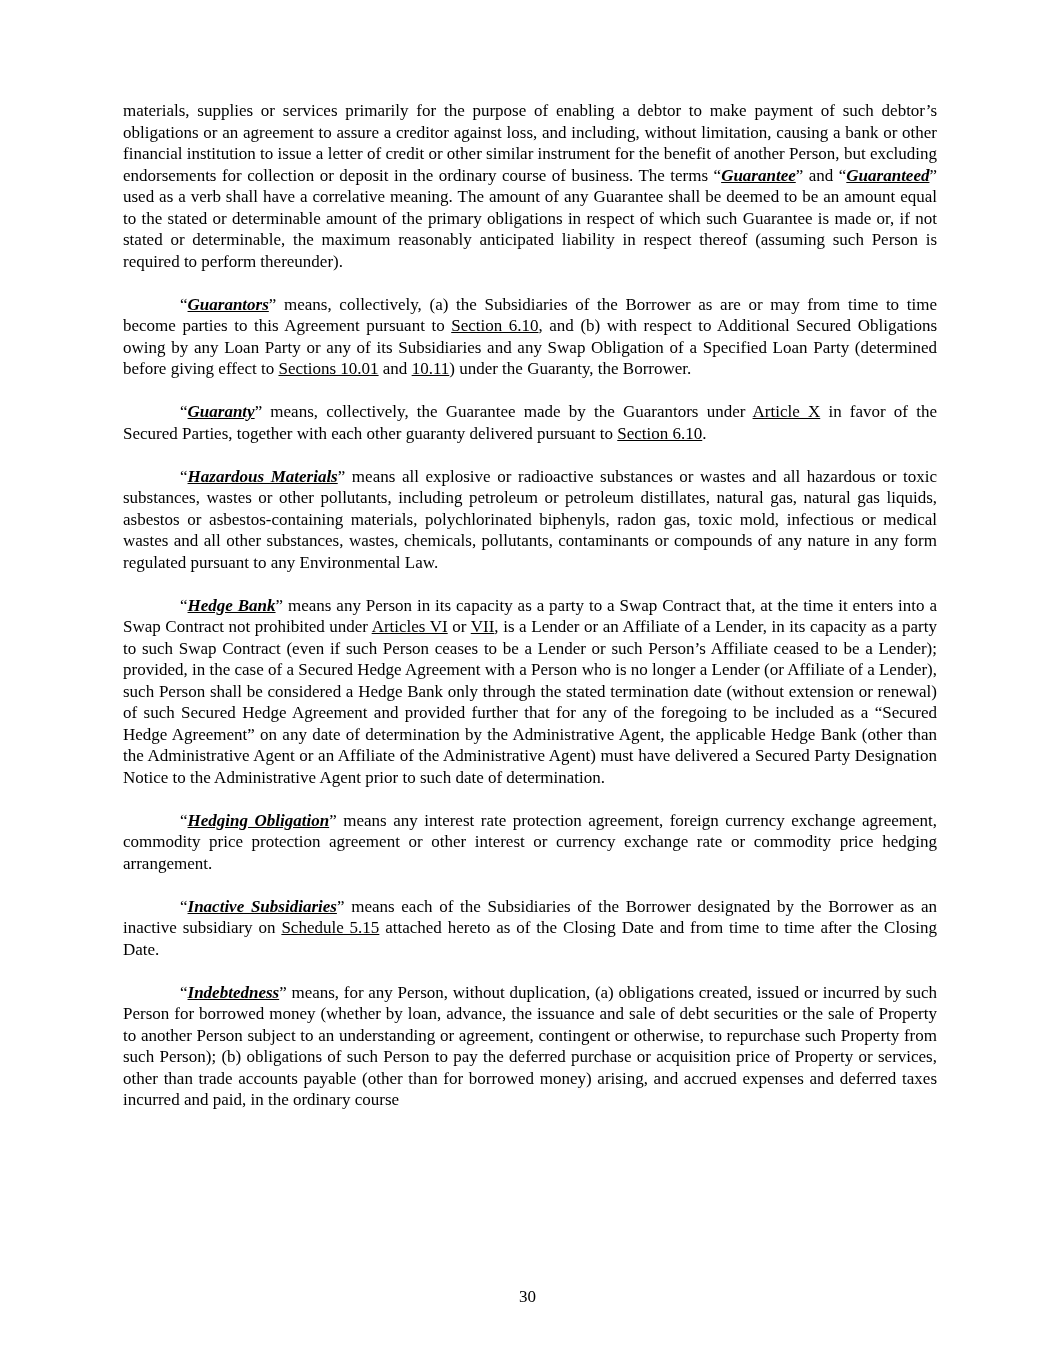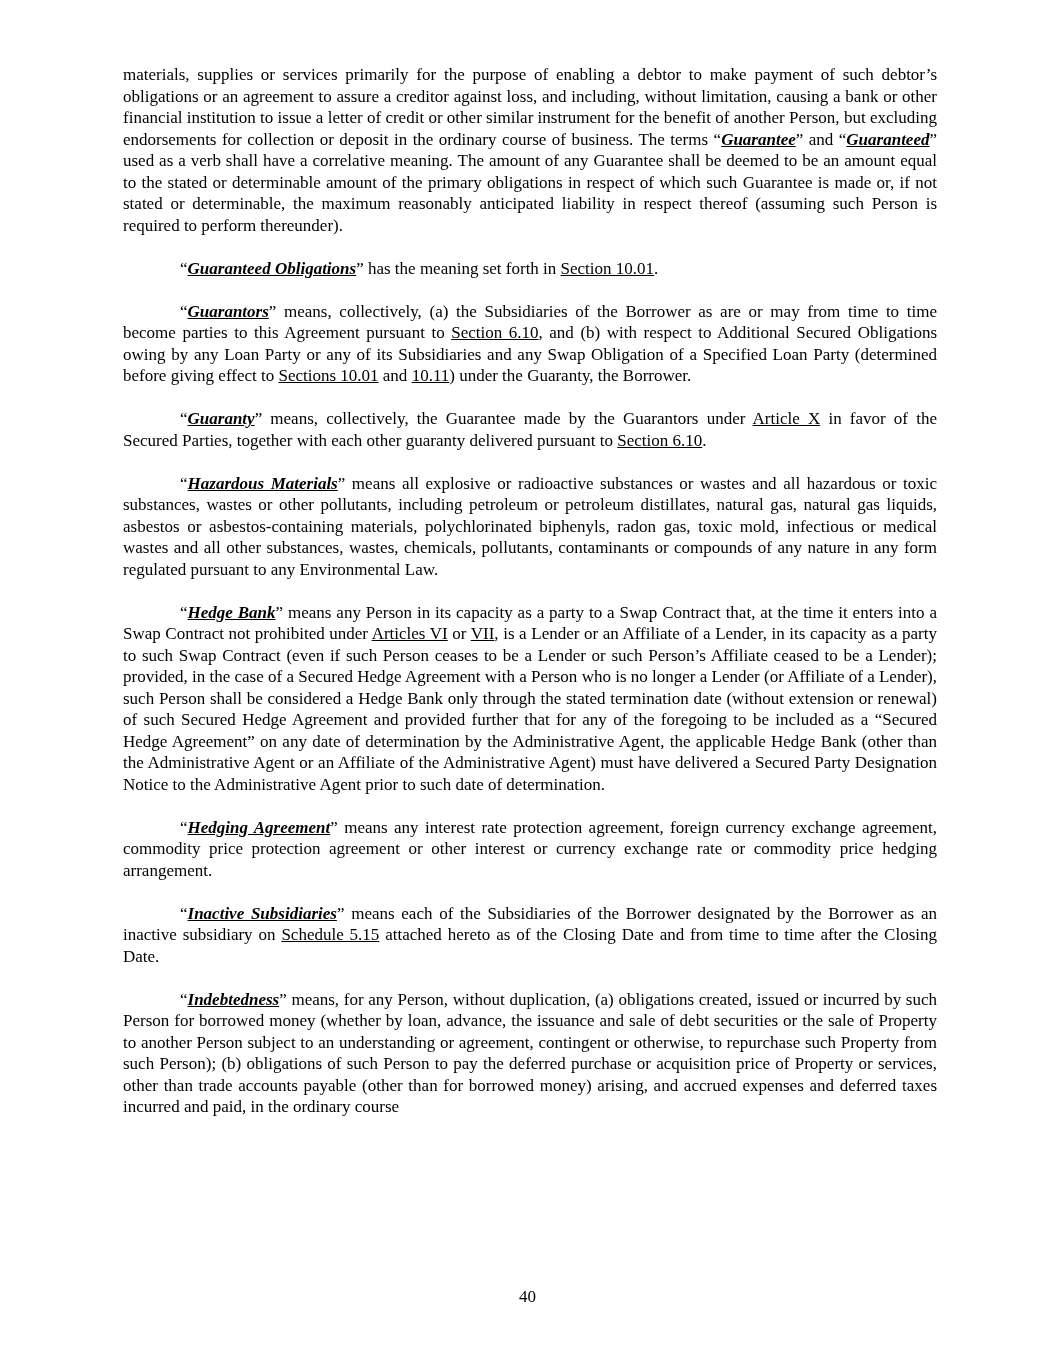--- a/index.html
+++ b/index.html
@@ -6,21 +6,21 @@
     margin: 0;
     padding: 0;
     background: #ffffff;
   }
   .page {
     position: relative;
     width: 1055px;
     height: 1365px;
     background: #ffffff;
     box-sizing: border-box;
-    padding: 64px 118px 0 123px;
+    padding: 100px 118px 0 123px;
     font-family: "Liberation Serif", serif;
     font-size: 17px;
     line-height: 21.5px;
     color: #000000;
     overflow: hidden;
   }
   .body-text p.para {
     margin: 0 0 21.5px 0;
     text-align: justify;
   }
@@ -49,23 +49,22 @@
     text-align: center;
     font-size: 17px;
   }
 </style>
 </head>
 <body>
 
 <div class="page">
   <div class="body-text">
       <p class="para"><span class="seg-plain">materials, supplies or services primarily for the purpose of enabling a debtor to make payment of such debtor’s obligations or an agreement to assure a creditor against loss, and including, without limitation, causing a bank or other financial institution to issue a letter of credit or other similar instrument for the benefit of another Person, but excluding endorsements for collection or deposit in the ordinary course of business.  The terms “</span><span class="seg-term">Guarantee</span><span class="seg-plain">” and “</span><span class="seg-term">Guaranteed</span><span class="seg-plain">” used as a verb shall have a correlative meaning.  The amount of any Guarantee shall be deemed to be an amount equal to the stated or determinable amount of the primary obligations in respect of which such Guarantee is made or, if not stated or determinable, the maximum reasonably anticipated liability in respect thereof (assuming such Person is required to perform thereunder).</span></p>
-      <p class="para indent"><span class="seg-plain">“</span><span class="seg-term">Guaranteed Obligations</span><span class="seg-plain">” has the meaning set forth in </span><span class="seg-ref">Section 10.01</span><span class="seg-plain">.</span></p>
       <p class="para indent"><span class="seg-plain">“</span><span class="seg-term">Guarantors</span><span class="seg-plain">” means, collectively, (a) the Subsidiaries of the Borrower as are or may from time to time become parties to this Agreement pursuant to </span><span class="seg-ref">Section 6.10</span><span class="seg-plain">, and (b) with respect to Additional Secured Obligations owing by any Loan Party or any of its Subsidiaries and any Swap Obligation of a Specified Loan Party (determined before giving effect to </span><span class="seg-ref">Sections 10.01</span><span class="seg-plain"> and </span><span class="seg-ref">10.11</span><span class="seg-plain">) under the Guaranty, the Borrower.</span></p>
       <p class="para indent"><span class="seg-plain">“</span><span class="seg-term">Guaranty</span><span class="seg-plain">” means, collectively, the Guarantee made by the Guarantors under </span><span class="seg-ref">Article X</span><span class="seg-plain"> in favor of the Secured Parties, together with each other guaranty delivered pursuant to </span><span class="seg-ref">Section 6.10</span><span class="seg-plain">.</span></p>
       <p class="para indent"><span class="seg-plain">“</span><span class="seg-term">Hazardous Materials</span><span class="seg-plain">” means all explosive or radioactive substances or wastes and all hazardous or toxic substances, wastes or other pollutants, including petroleum or petroleum distillates, natural gas, natural gas liquids, asbestos or asbestos-containing materials, polychlorinated biphenyls, radon gas, toxic mold, infectious or medical wastes and all other substances, wastes, chemicals, pollutants, contaminants or compounds of any nature in any form regulated pursuant to any Environmental Law.</span></p>
       <p class="para indent"><span class="seg-plain">“</span><span class="seg-term">Hedge Bank</span><span class="seg-plain">” means any Person in its capacity as a party to a Swap Contract that, at the time it enters into a Swap Contract not prohibited under </span><span class="seg-ref">Articles VI</span><span class="seg-plain"> or </span><span class="seg-ref">VII</span><span class="seg-plain">, is a Lender or an Affiliate of a Lender, in its capacity as a party to such Swap Contract (even if such Person ceases to be a Lender or such Person’s Affiliate ceased to be a Lender); </span><span class="seg-em">provided</span><span class="seg-plain">, in the case of a Secured Hedge Agreement with a Person who is no longer a Lender (or Affiliate of a Lender), such Person shall be considered a Hedge Bank only through the stated termination date (without extension or renewal) of such Secured Hedge Agreement and </span><span class="seg-em">provided further</span><span class="seg-plain"> that for any of the foregoing to be included as a “Secured Hedge Agreement” on any date of determination by the Administrative Agent, the applicable Hedge Bank (other than the Administrative Agent or an Affiliate of the Administrative Agent) must have delivered a Secured Party Designation Notice to the Administrative Agent prior to such date of determination.</span></p>
-      <p class="para indent"><span class="seg-plain">“</span><span class="seg-term">Hedging Agreement</span><span class="seg-plain">” means any interest rate protection agreement, foreign currency exchange agreement, commodity price protection agreement or other interest or currency exchange rate or commodity price hedging arrangement.</span></p>
+      <p class="para indent"><span class="seg-plain">“</span><span class="seg-term">Hedging Obligation</span><span class="seg-plain">” means any interest rate protection agreement, foreign currency exchange agreement, commodity price protection agreement or other interest or currency exchange rate or commodity price hedging arrangement.</span></p>
       <p class="para indent"><span class="seg-plain">“</span><span class="seg-term">Inactive Subsidiaries</span><span class="seg-plain">” means each of the Subsidiaries of the Borrower designated by the Borrower as an inactive subsidiary on </span><span class="seg-ref">Schedule 5.15</span><span class="seg-plain"> attached hereto as of the Closing Date and from time to time after the Closing Date.</span></p>
       <p class="para indent"><span class="seg-plain">“</span><span class="seg-term">Indebtedness</span><span class="seg-plain">” means, for any Person, without duplication, (a) obligations created, issued or incurred by such Person for borrowed money (whether by loan, advance, the issuance and sale of debt securities or the sale of Property to another Person subject to an understanding or agreement, contingent or otherwise, to repurchase such Property from such Person); (b) obligations of such Person to pay the deferred purchase or acquisition price of Property or services, other than trade accounts payable (other than for borrowed money) arising, and accrued expenses and deferred taxes incurred and paid, in the ordinary course</span></p>
     </div>
-  <div class="page-number">40</div>
+  <div class="page-number">30</div>
 </div>
 
 </body></html>

